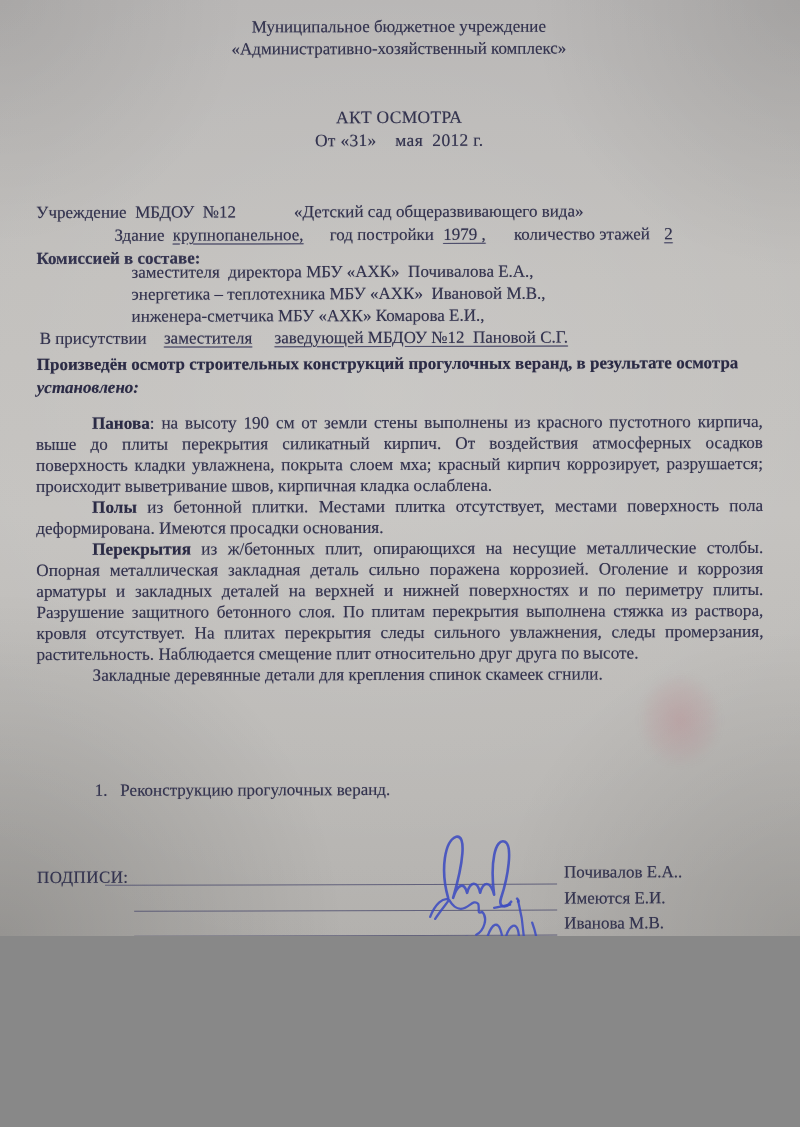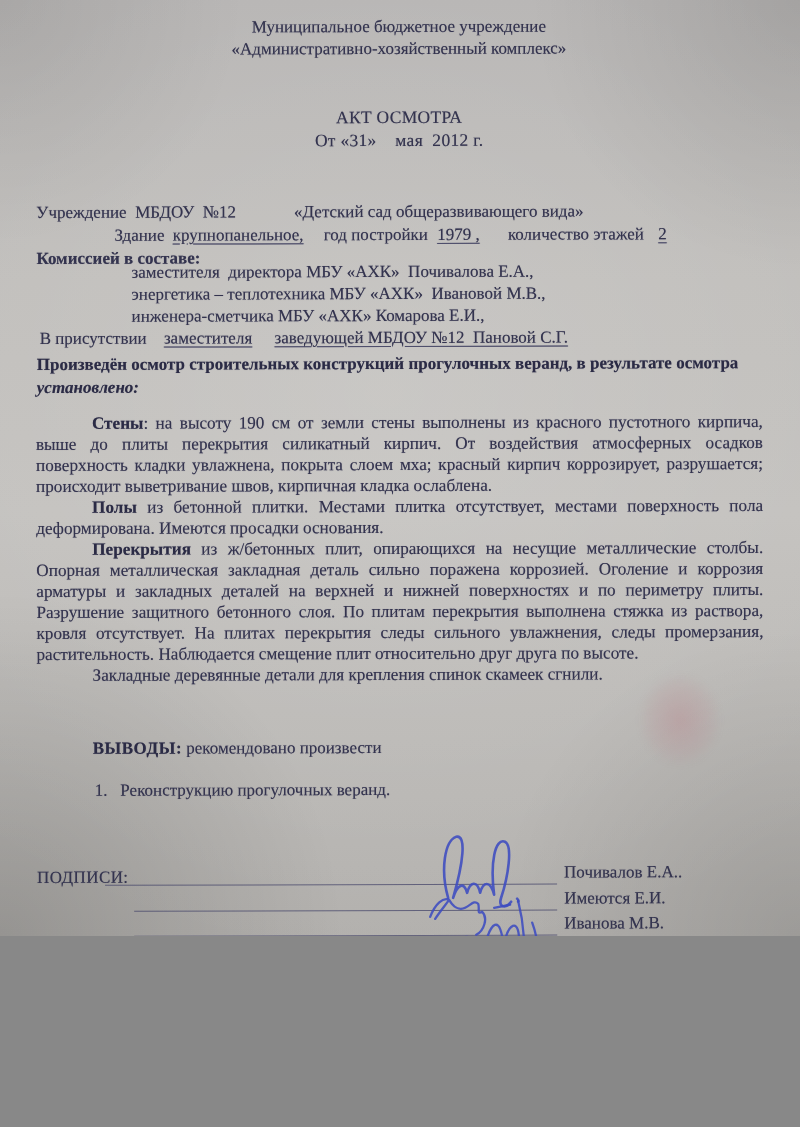--- a/index.html
+++ b/index.html
@@ -56,21 +56,21 @@
       <div class="pre">От «31»    мая  2012 г.</div>
     </div>
 
     <div class="abs fs soft" style="top:201px;left:37px;">
       <span class="pre">Учреждение  МБДОУ  №12</span><span class="pre" style="margin-left:58px;">«Детский сад общеразвивающего вида»</span>
     </div>
 
     <div class="abs fs soft" style="top:224px;left:37px;">
       <span style="margin-left:78px;">Здание</span>
       <span class="u" style="margin-left:4px;">крупнопанельное,</span>
-      <span style="margin-left:16px;">год постройки</span>
+      <span style="margin-left:22px;">год постройки</span>
       <span class="u pre" style="margin-left:5px;">1979 ,</span>
       <span style="margin-left:24px;">количество этажей</span>
       <span class="u" style="margin-left:10px;">2</span>
     </div>
 
     <div class="abs fs soft" style="top:247px;left:37px;font-weight:bold;">Комиссией в составе:</div>
     <div class="abs fs pre soft" style="top:261px;left:132px;">заместителя  директора МБУ «АХК»  Почивалова Е.А.,</div>
     <div class="abs fs pre soft" style="top:283px;left:132px;">энергетика – теплотехника МБУ «АХК»  Ивановой М.В.,</div>
     <div class="abs fs pre soft" style="top:305px;left:132px;">инженера-сметчика МБУ «АХК» Комарова Е.И.,</div>
 
@@ -79,30 +79,26 @@
       <span class="u" style="margin-left:13px;">заместителя</span>
       <span class="u pre" style="margin-left:18px;">заведующей МБДОУ №12  Пановой С.Г.</span>
     </div>
 
     <div class="abs soft" style="top:352px;left:37px;width:727px;font-size:17px;line-height:23px;text-align:justify;">
       <span class="b">Произведён осмотр строительных конструкций прогулочных веранд, в результате осмотра</span>
       <div class="b i">установлено:</div>
     </div>
 
     <div class="abs bodytext soft" style="top:412px;left:36px;width:727px;">
-      <p><span class="b">Стены</span><span>: на высоту 190 см от земли стены выполнены из красного пустотного кирпича, выше до плиты перекрытия силикатный кирпич. От воздействия атмосферных осадков поверхность кладки увлажнена, покрыта слоем мха; красный кирпич коррозирует, разрушается; происходит выветривание швов, кирпичная кладка ослаблена.</span></p>
+      <p><span class="b">Панова</span><span>: на высоту 190 см от земли стены выполнены из красного пустотного кирпича, выше до плиты перекрытия силикатный кирпич. От воздействия атмосферных осадков поверхность кладки увлажнена, покрыта слоем мха; красный кирпич коррозирует, разрушается; происходит выветривание швов, кирпичная кладка ослаблена.</span></p>
       <p><span class="b">Полы</span><span> из бетонной плитки. Местами плитка отсутствует, местами поверхность пола деформирована. Имеются просадки основания.</span></p>
       <p><span class="b">Перекрытия</span><span> из ж/бетонных плит, опирающихся на несущие металлические столбы. Опорная металлическая закладная деталь сильно поражена коррозией. Оголение и коррозия арматуры и закладных деталей на верхней и нижней поверхностях и по периметру плиты. Разрушение защитного бетонного слоя. По плитам перекрытия выполнена стяжка из раствора, кровля отсутствует. На плитах перекрытия следы сильного увлажнения, следы промерзания, растительность. Наблюдается смещение плит относительно друг друга по высоте.</span></p>
       <p style="text-align:left;">Закладные деревянные детали для крепления спинок скамеек сгнили.</p>
     </div>
 
-    <div class="abs fs soft" style="top:737px;left:92px;">
-      <span class="b" style="letter-spacing:0.5px;">ВЫВОДЫ:</span>
-      <span> рекомендовано произвести</span>
-    </div>
     <div class="abs fs pre soft" style="top:779px;left:94px;">1.   Реконструкцию прогулочных веранд.</div>
 
     <div class="abs fs soft" style="top:866px;left:36px;letter-spacing:0.4px;">ПОДПИСИ:</div>
     <div class="abs sigline" style="top:884px;left:104px;width:452px;"></div>
     <div class="abs sigline" style="top:910px;left:133px;width:423px;"></div>
     <div class="abs sigline" style="top:935px;left:133px;width:423px;"></div>
     <div class="abs sigline" style="top:959px;left:133px;width:423px;"></div>
     <div class="abs signame soft" style="top:863px;left:563px;">Почивалов Е.А..</div>
     <div class="abs signame soft" style="top:889px;left:563px;">Имеются Е.И.</div>
     <div class="abs signame soft" style="top:914px;left:563px;">Иванова М.В.</div>

